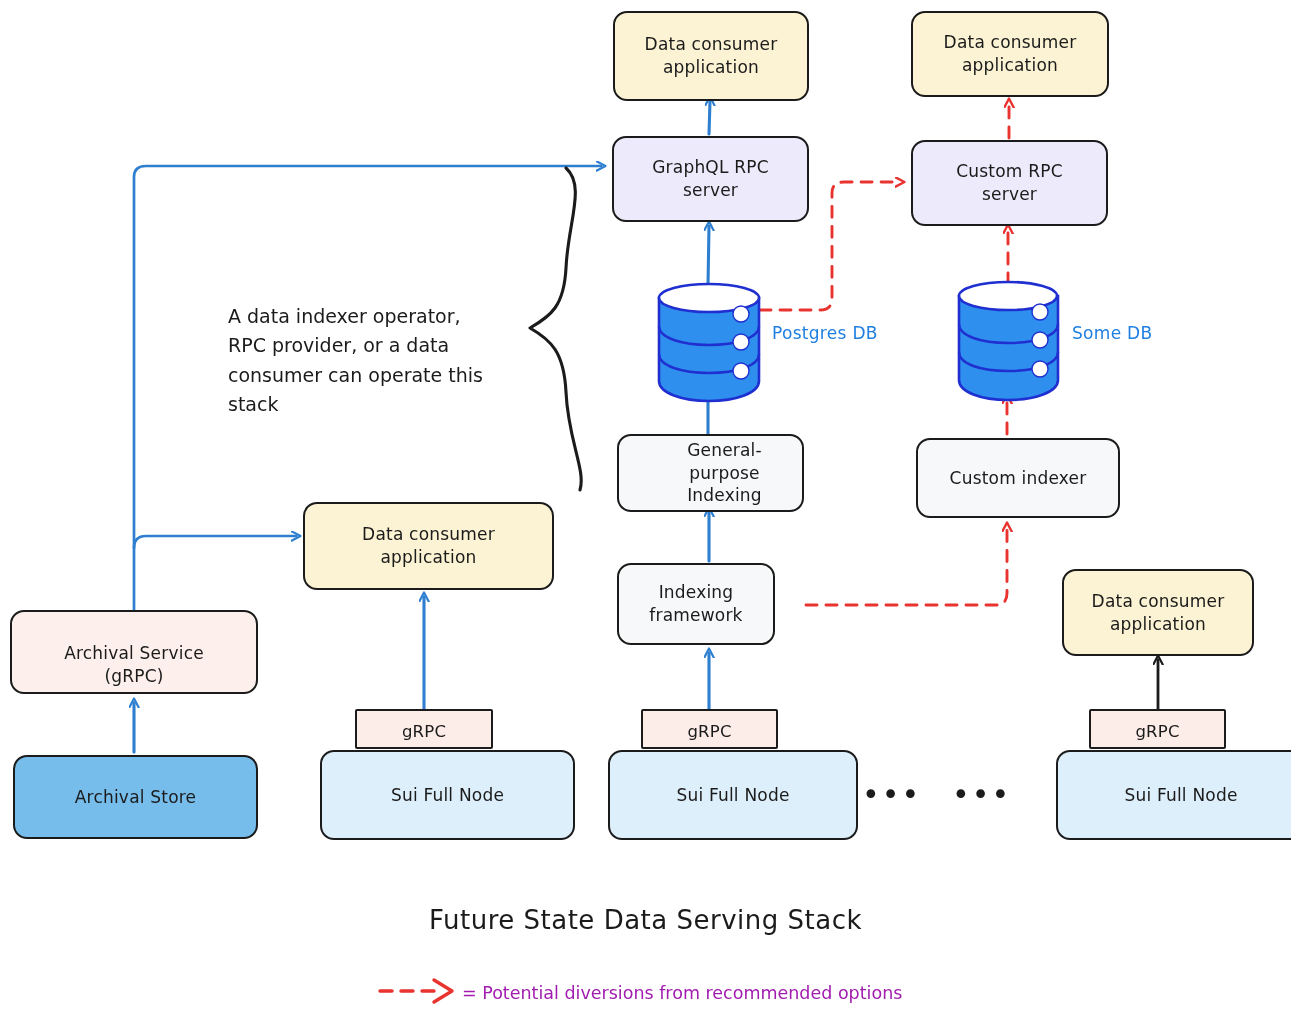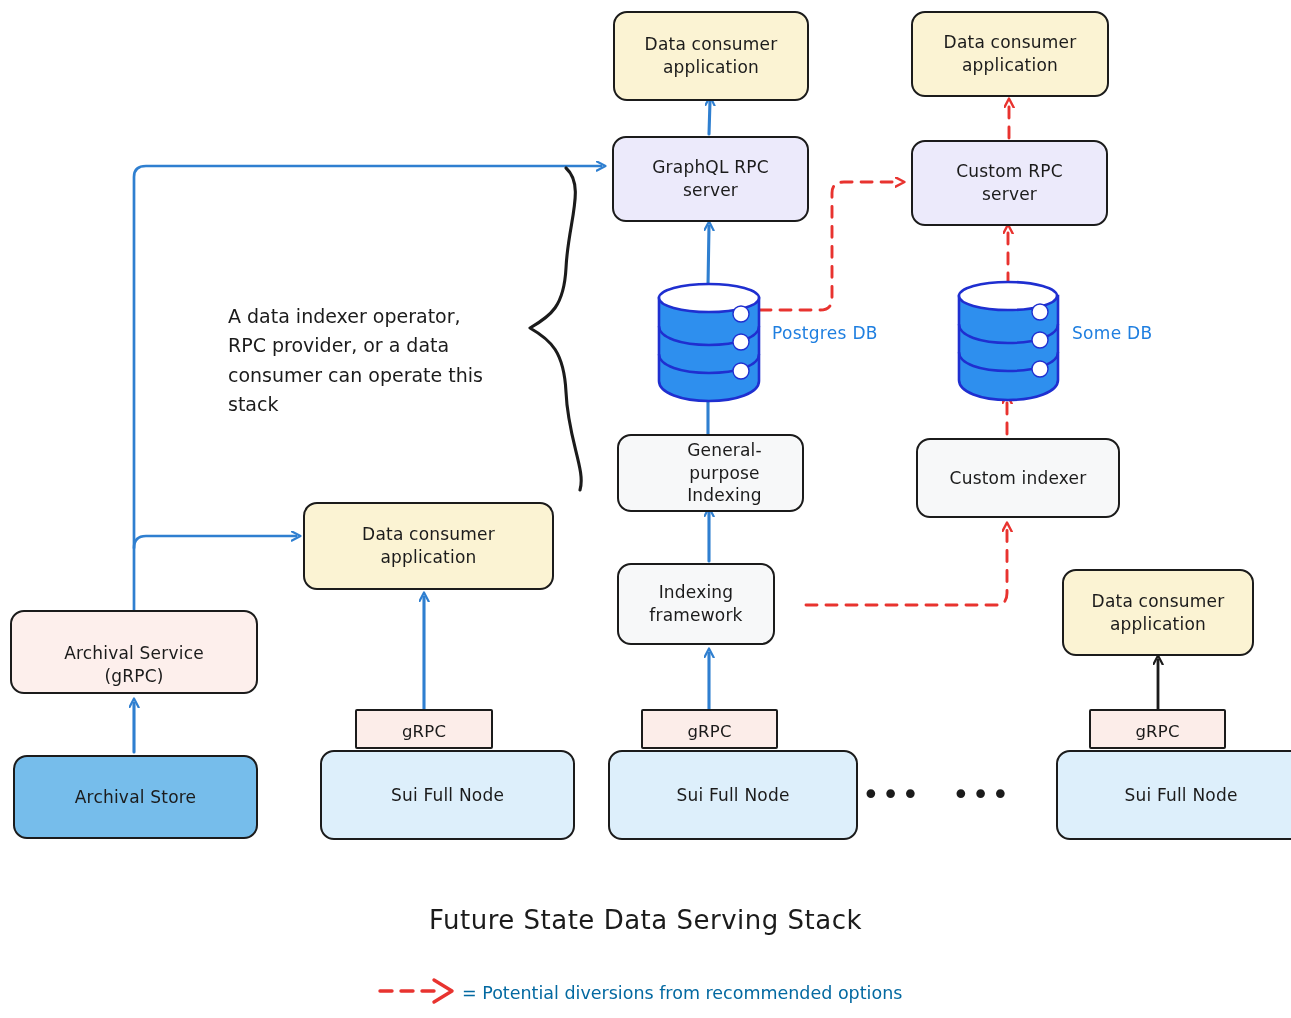--- a/index.html
+++ b/index.html
@@ -76,21 +76,21 @@
     font-size: 26px;
     color: #1b1b1b;
     font-family: "DejaVu Sans", sans-serif;
     letter-spacing: 0.5px;
   }
   .legend-text {
     position: absolute;
     left: 462px;
     top: 983px;
     font-size: 17.5px;
-    color: #0369a1;
+    color: #a21caf;
     font-family: "DejaVu Sans", sans-serif;
     white-space: nowrap;
   }
   .ellipsis {
     position: absolute;
     font-size: 30px;
     line-height: 1;
     color: #1b1b1b;
     letter-spacing: 2px;
     font-family: "DejaVu Sans", sans-serif;

